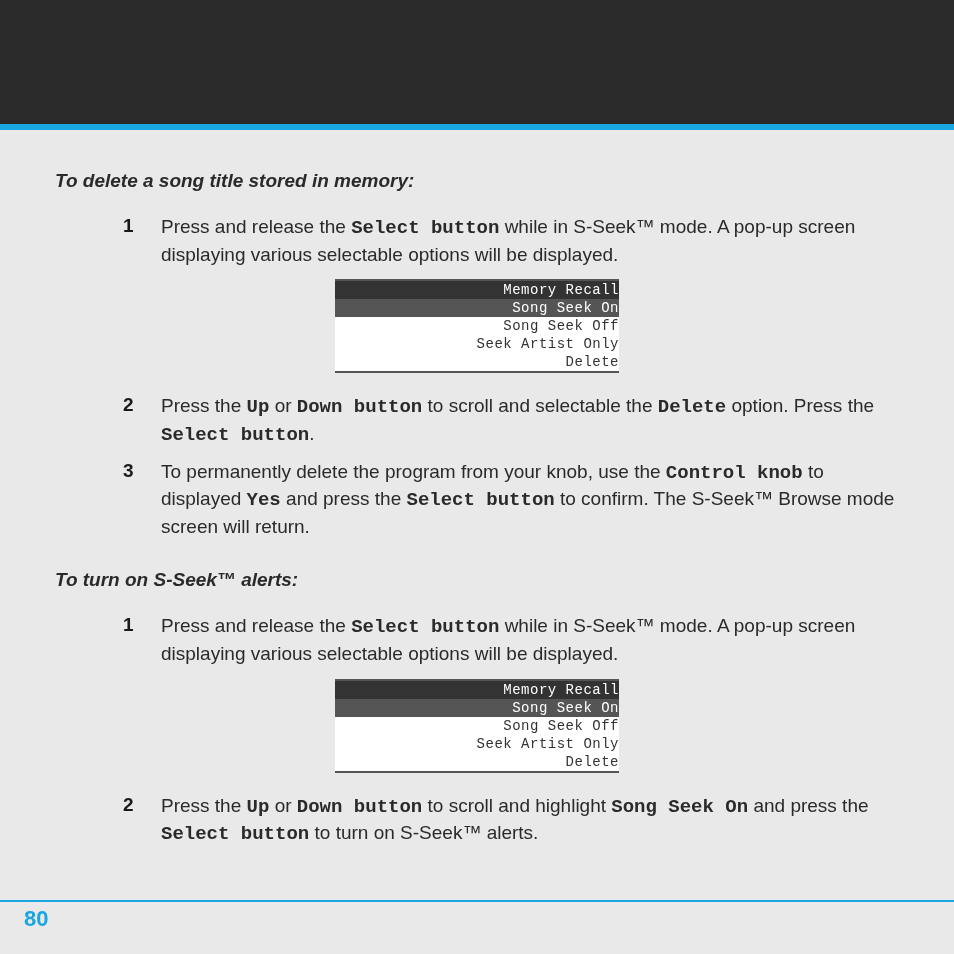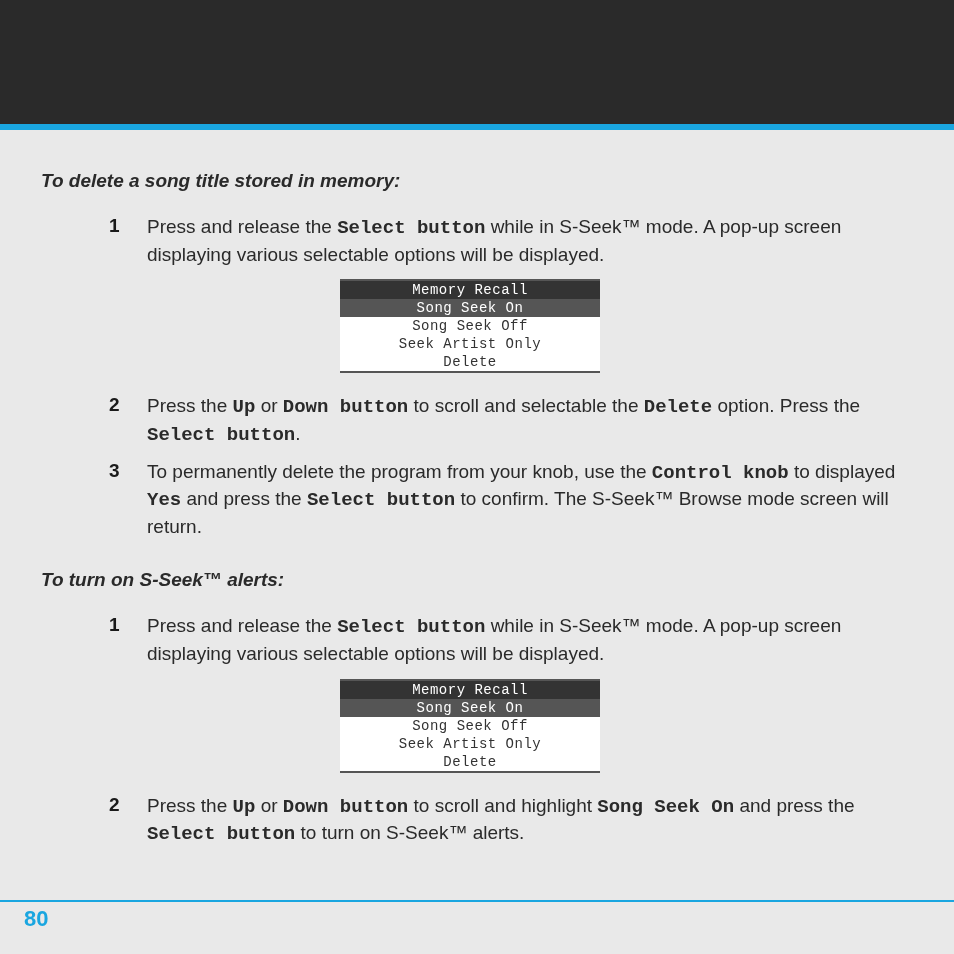--- a/index.html
+++ b/index.html
@@ -12,21 +12,21 @@
     position: relative;
     overflow: hidden;
   }
   .header-band {
     width: 100%;
     height: 130px;
     background: #2a2a2a;
     border-bottom: 6px solid #1aa6e0;
   }
   .content {
-    padding: 40px 55px 0 41px;
+    padding: 40px 55px 0 55px;
   }
   .section-heading {
     font-style: italic;
     font-weight: bold;
     font-size: 19px;
     margin-bottom: 22px;
     color: #2a2a2a;
   }
   .section-heading.tight { margin-top: 30px; }
   .step {
@@ -43,27 +43,27 @@
     line-height: 1.3;
     font-family: Arial Black, Arial, sans-serif;
   }
   .step-text {
     font-size: 19px;
     line-height: 1.35;
     color: #2a2a2a;
   }
   .step-text b { font-weight: bold; font-family: Liberation Mono, monospace; }
   .menu-display {
-    width: 260px;
+    width: 284px;
     margin: 12px auto 20px auto;
     border-top: 2px solid #555;
     border-bottom: 2px solid #555;
     font-family: "Courier New", monospace;
     font-size: 14px;
-    text-align: center;
+    text-align: right;
     background: #fff;
     letter-spacing: 0.5px;
   }
   .menu-display .row {
     padding: 1px 0;
     color: #333;
   }
   .menu-display .row.header {
     background: #333;
     color: #fff;

